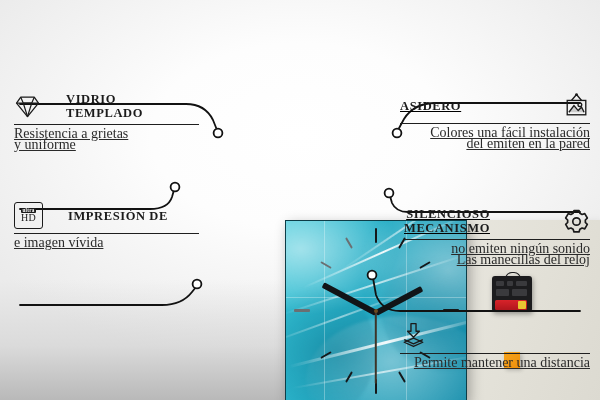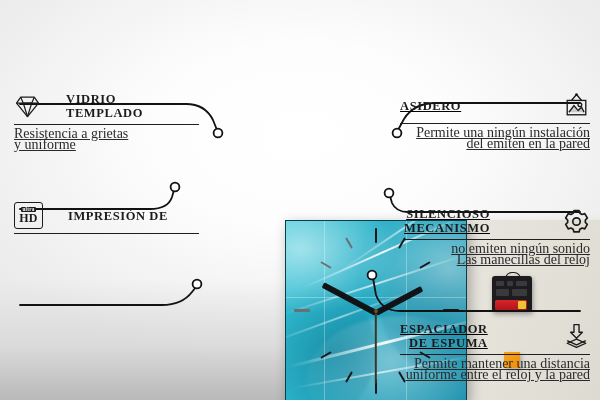--- a/index.html
+++ b/index.html
@@ -44,21 +44,21 @@
   #f-hd       {left:14px; top:160px; width:185px;}
   #f-bordes   {left:14px; top:277px; width:185px;}
   #f-asidero  {right:10px;top:50px;  width:190px;}
   #f-mecanismo{right:10px;top:165px; width:186px;}
   #f-espaciador{right:10px;top:280px;width:190px;}
   
   .hdbox{width:27px;height:25px;border:1.6px solid #1b1b1b;border-radius:3px;
     display:flex;flex-direction:column;align-items:center;justify-content:center;line-height:1;}
   .hdbox .u{font-size:5.2px;font-weight:700;letter-spacing:.2px;color:#fff;background:#1b1b1b;
     padding:0 2px;border-radius:1px;}
-  .hdbox .h{font-size:12px;font-weight:700;letter-spacing:.3px;color:#1b1b1b;margin-top:.5px;text-align:center;}
+  .hdbox .h{font-size:10px;font-weight:400;letter-spacing:.3px;color:#1b1b1b;margin-top:.5px;text-align:center;}
   
   #photo{position:absolute;left:140px;top:108px;width:220px;height:190px;z-index:4;}
   #wallpanel{
     position:absolute;left:318px;top:112px;width:142px;height:182px;
     background:linear-gradient(110deg,#e8e6de 0%,#e3e1d8 45%,#dcdad1 100%);
     box-shadow:2px 3px 9px rgba(0,0,0,.13);
   }
   #clock{
     position:absolute;left:145px;top:112px;width:180px;height:180px;
     border:1.6px solid #0d3d47;
@@ -198,41 +198,42 @@
     <div class="row">
       <div class="hdbox">
         <span class="u">ultra</span>
         <span class="h">HD</span>
       </div>
       <div>
         <div class="ttl">IMPRESIÓN DE</div>
       </div>
     </div>
     <div class="rule"></div>
+    <div class="desc">e imagen vívida</div>
   </div>
 
 
   <div class="feat right" id="f-asidero">
     <div class="row">
       <div>
         <div class="ttl">ASIDERO</div>
       </div>
       <svg class="ic" viewBox="0 0 32 32">
         <g fill="none" stroke="#1b1b1b" stroke-width="1.6">
           <path d="M16,3 L10,10 M16,3 L22,10"></path>
           <rect x="5" y="10" width="22" height="17"></rect>
           <path d="M7,24 L13,16 L17,21 L21,17 L25,24 Z" fill="#1b1b1b" stroke="none" opacity=".18"></path>
           <path d="M7,24 L13,16 L18,22 L22,18 L25,24"></path>
           <circle cx="20" cy="15" r="2.2"></circle>
         </g>
         <circle cx="16" cy="3" r="1.6" fill="#1b1b1b"></circle>
       </svg>
     </div>
     <div class="rule"></div>
-    <div class="desc">Permite una ningún instalación</div>
+    <div class="desc">Colores una fácil instalación</div>
     <div class="desc">del emiten en la pared</div>
   </div>
 
   <div class="feat right" id="f-mecanismo">
     <div class="row">
       <div>
         <div class="ttl">SILENCIOSO</div>
         <div class="ttl">MECANISMO</div>
       </div>
       <svg class="ic" viewBox="0 0 32 32">
@@ -242,30 +243,25 @@
         </g>
       </svg>
     </div>
     <div class="rule"></div>
     <div class="desc">no emiten ningún sonido</div>
     <div class="desc">Las manecillas del reloj</div>
   </div>
 
   <div class="feat right" id="f-espaciador">
     <div class="row">
-      <div>
-        <div class="ttl">ESPACIADOR</div>
-        <div class="ttl">DE ESPUMA</div>
-      </div>
       <svg class="ic" viewBox="0 0 32 32">
         <g fill="none" stroke="#1b1b1b" stroke-width="1.6" stroke-linejoin="round">
           <path d="M13,2 h6 v9 h4 l-7,7 -7,-7 h4 z"></path>
           <path d="M16,19 L5,24 L16,29 L27,24 Z"></path>
           <path d="M5,21 L16,26 L27,21"></path>
         </g>
       </svg>
     </div>
     <div class="rule"></div>
     <div class="desc">Permite mantener una distancia</div>
-    <div class="desc">uniforme entre el reloj y la pared</div>
   </div>
 
 </div>
 
 </body></html>

